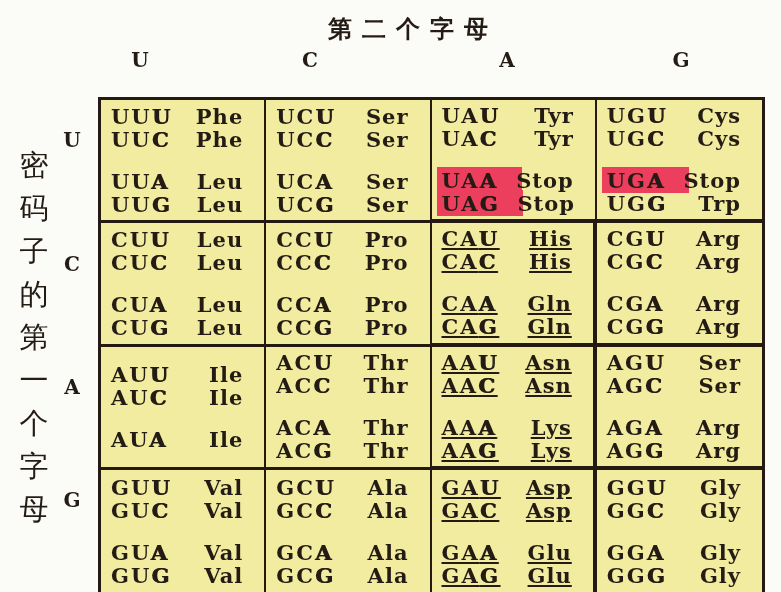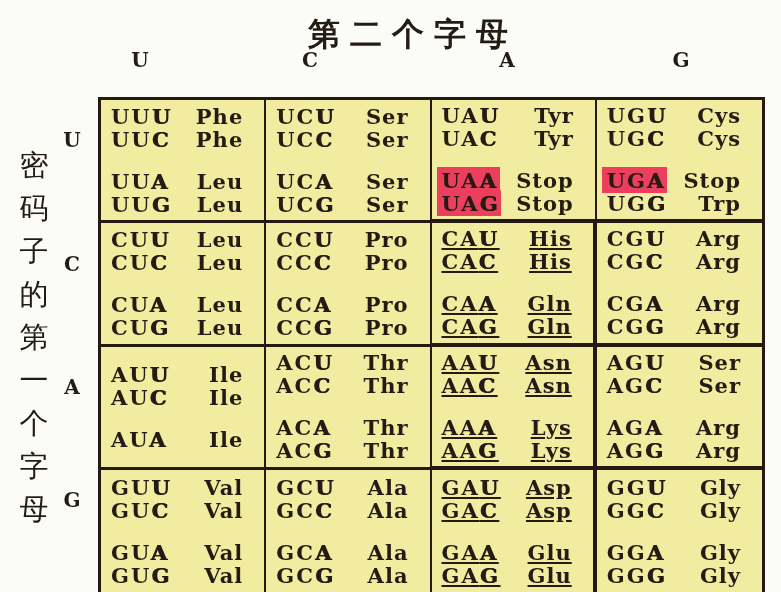--- a/index.html
+++ b/index.html
@@ -10,21 +10,21 @@
     --text:#241c14;
   }
   html,body{margin:0;padding:0;background:#ffffff;}
   .stage{
     position:relative;width:781px;height:592px;overflow:hidden;
     background:#fbfbf8;color:var(--text);
     font-family:"DejaVu Serif", serif;
   }
   .title{
     position:absolute;top:13px;left:413px;transform:translateX(-50%);
-    font-size:32px;font-weight:bold;letter-spacing:10px;white-space:nowrap;
+    font-size:24px;font-weight:bold;letter-spacing:10px;white-space:nowrap;
   }
   .vchar{
     position:absolute;left:34px;transform:translateX(-50%);
     font-size:29px;line-height:1;white-space:nowrap;
   }
   .col-header{
     position:absolute;top:50px;transform:translateX(-50%);
     font-size:20px;font-weight:bold;line-height:1;
   }
   .row-header{
@@ -50,21 +50,21 @@
   .entry{
     display:flex;justify-content:space-between;align-items:baseline;
     font-size:21px;line-height:23px;font-weight:bold;white-space:nowrap;
   }
   .pair-gap{margin-top:19px;}
   .codon{letter-spacing:2px;}
   .codon .third-letter{text-shadow:0.8px 0 0 currentColor;}
   .codon.hl-stop{background:var(--stop);}
   .codon.hl-start{background:var(--start);}
   .codon.hl-stop,.codon.hl-start{
-    padding:2px 2px 1px 5px;margin:-2px -6px -1px -5px;
+    padding:2px 24px 1px 5px;margin:-2px -6px -1px -5px;
   }
   .aa{letter-spacing:1px;}
 </style>
 </head>
 <body>
 
 <div class="stage">
 
   <div class="title">第二个字母</div>
 

